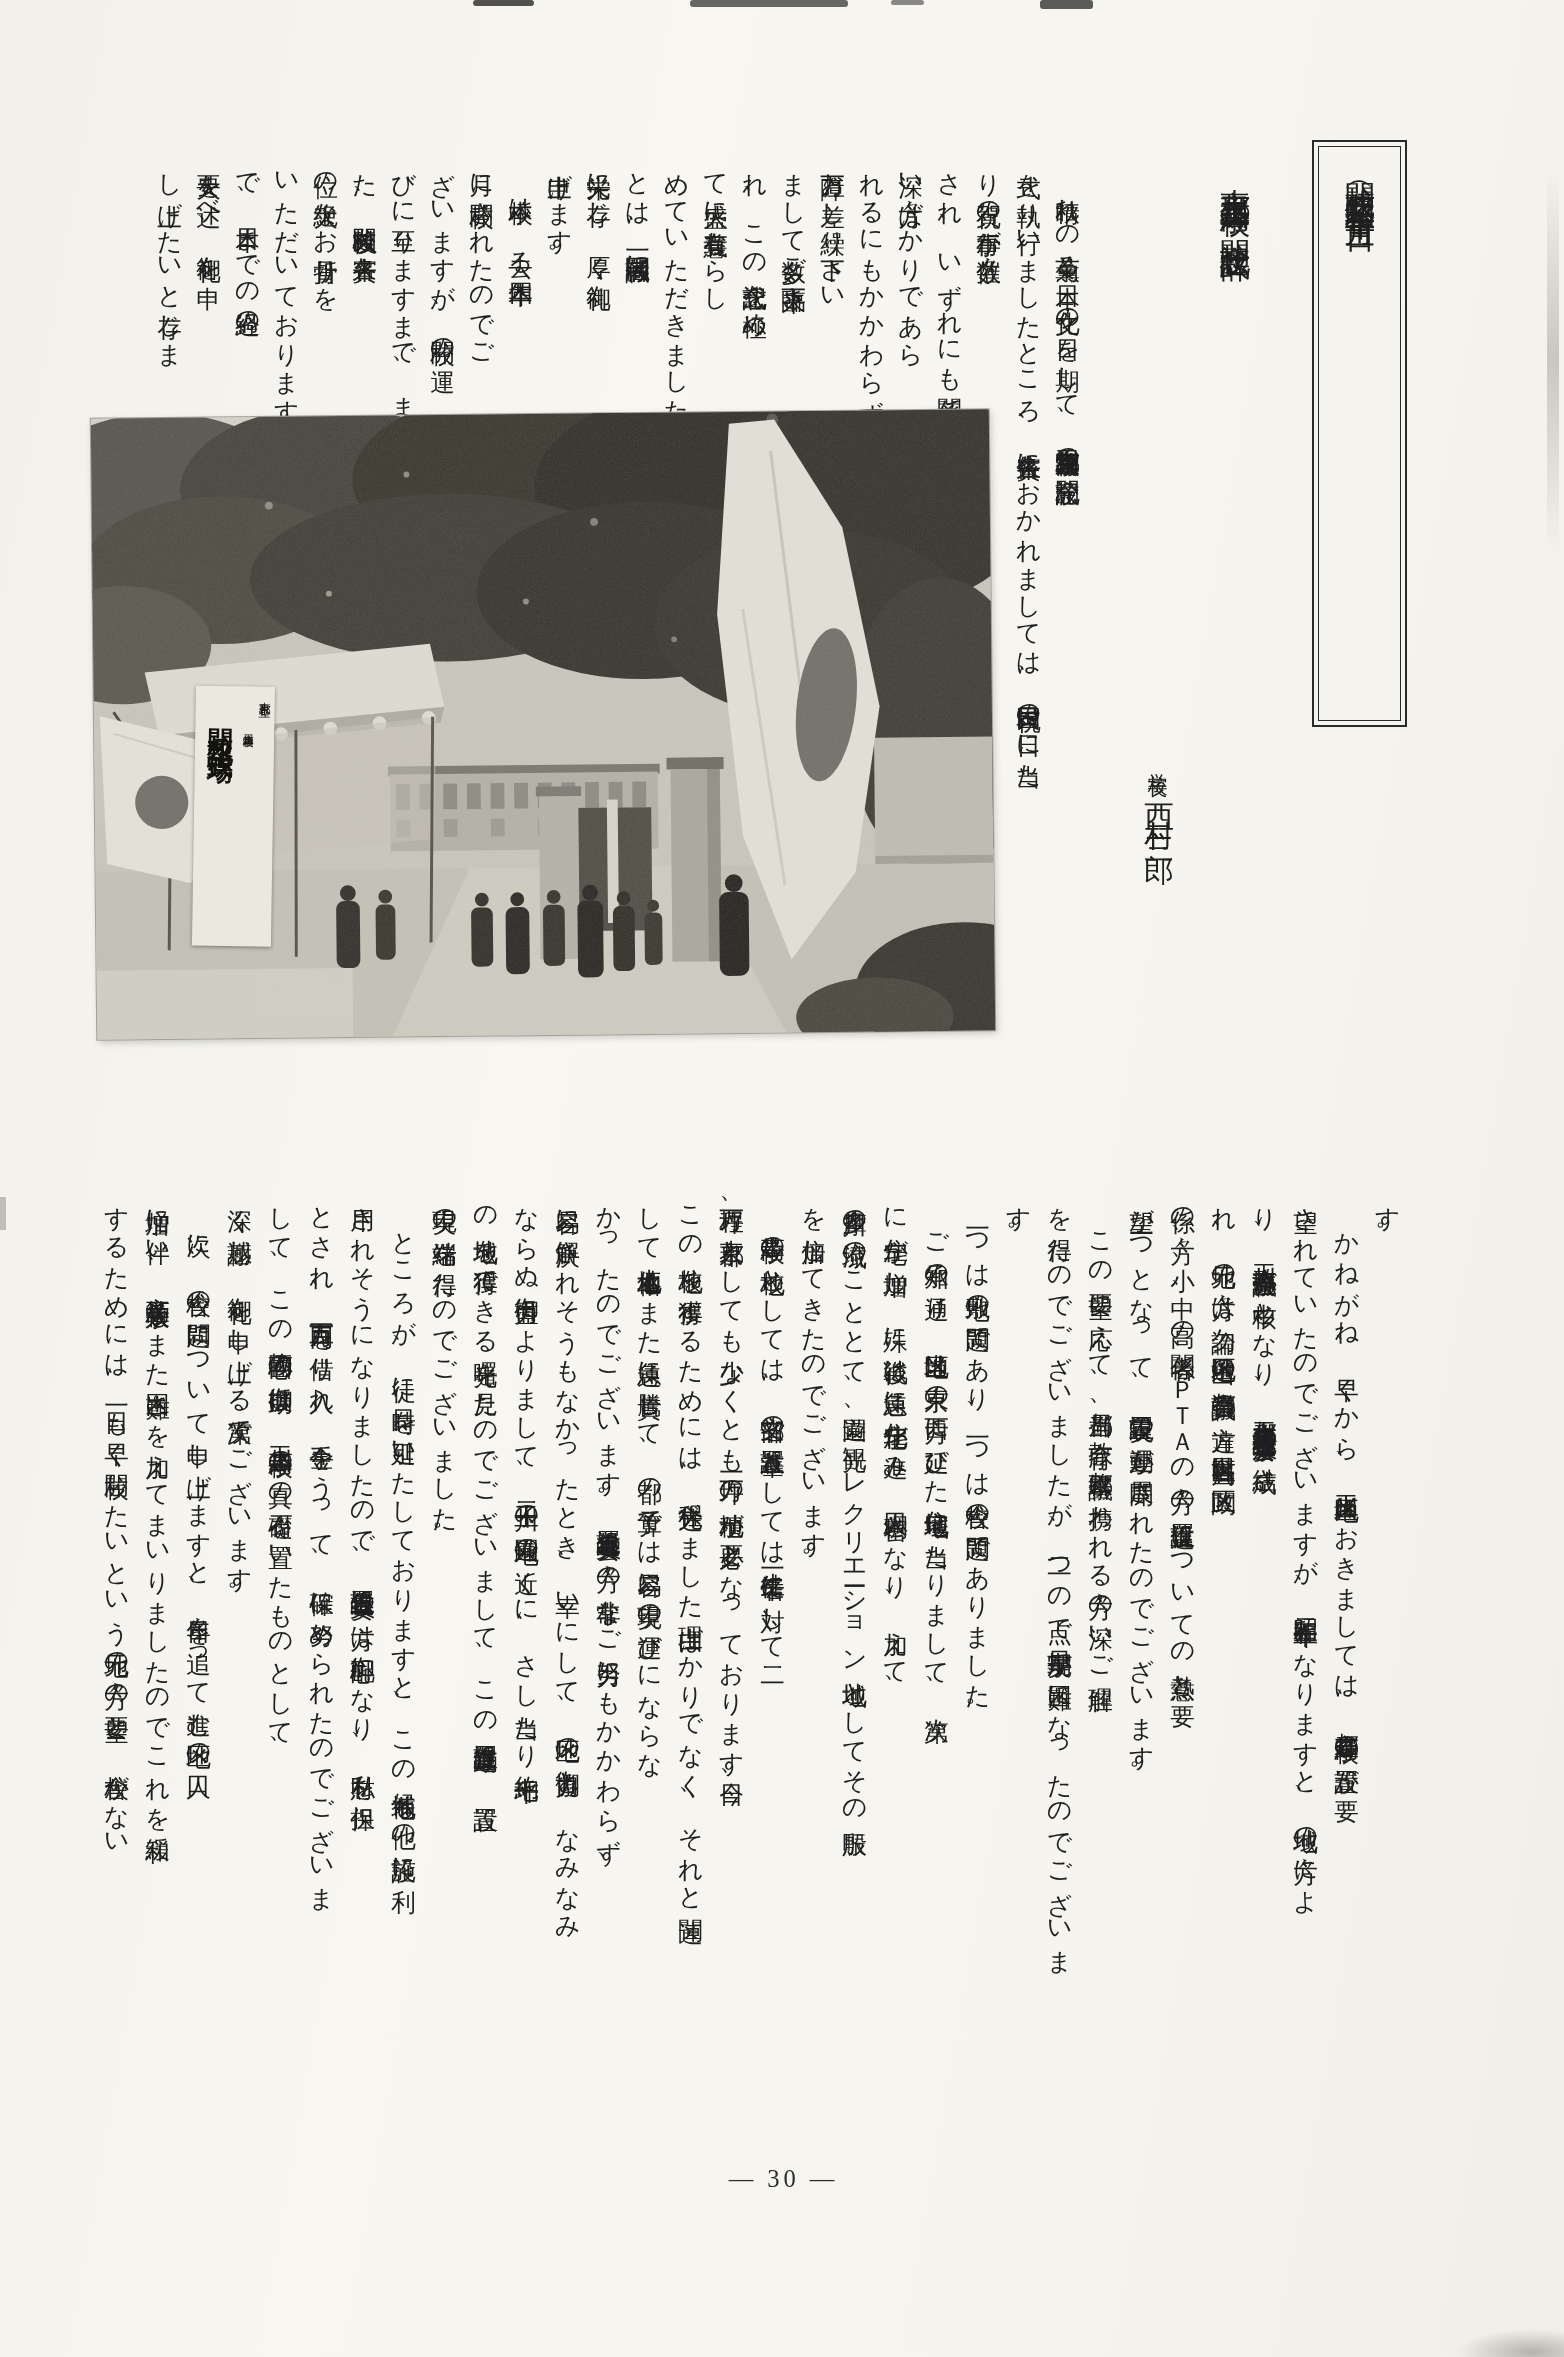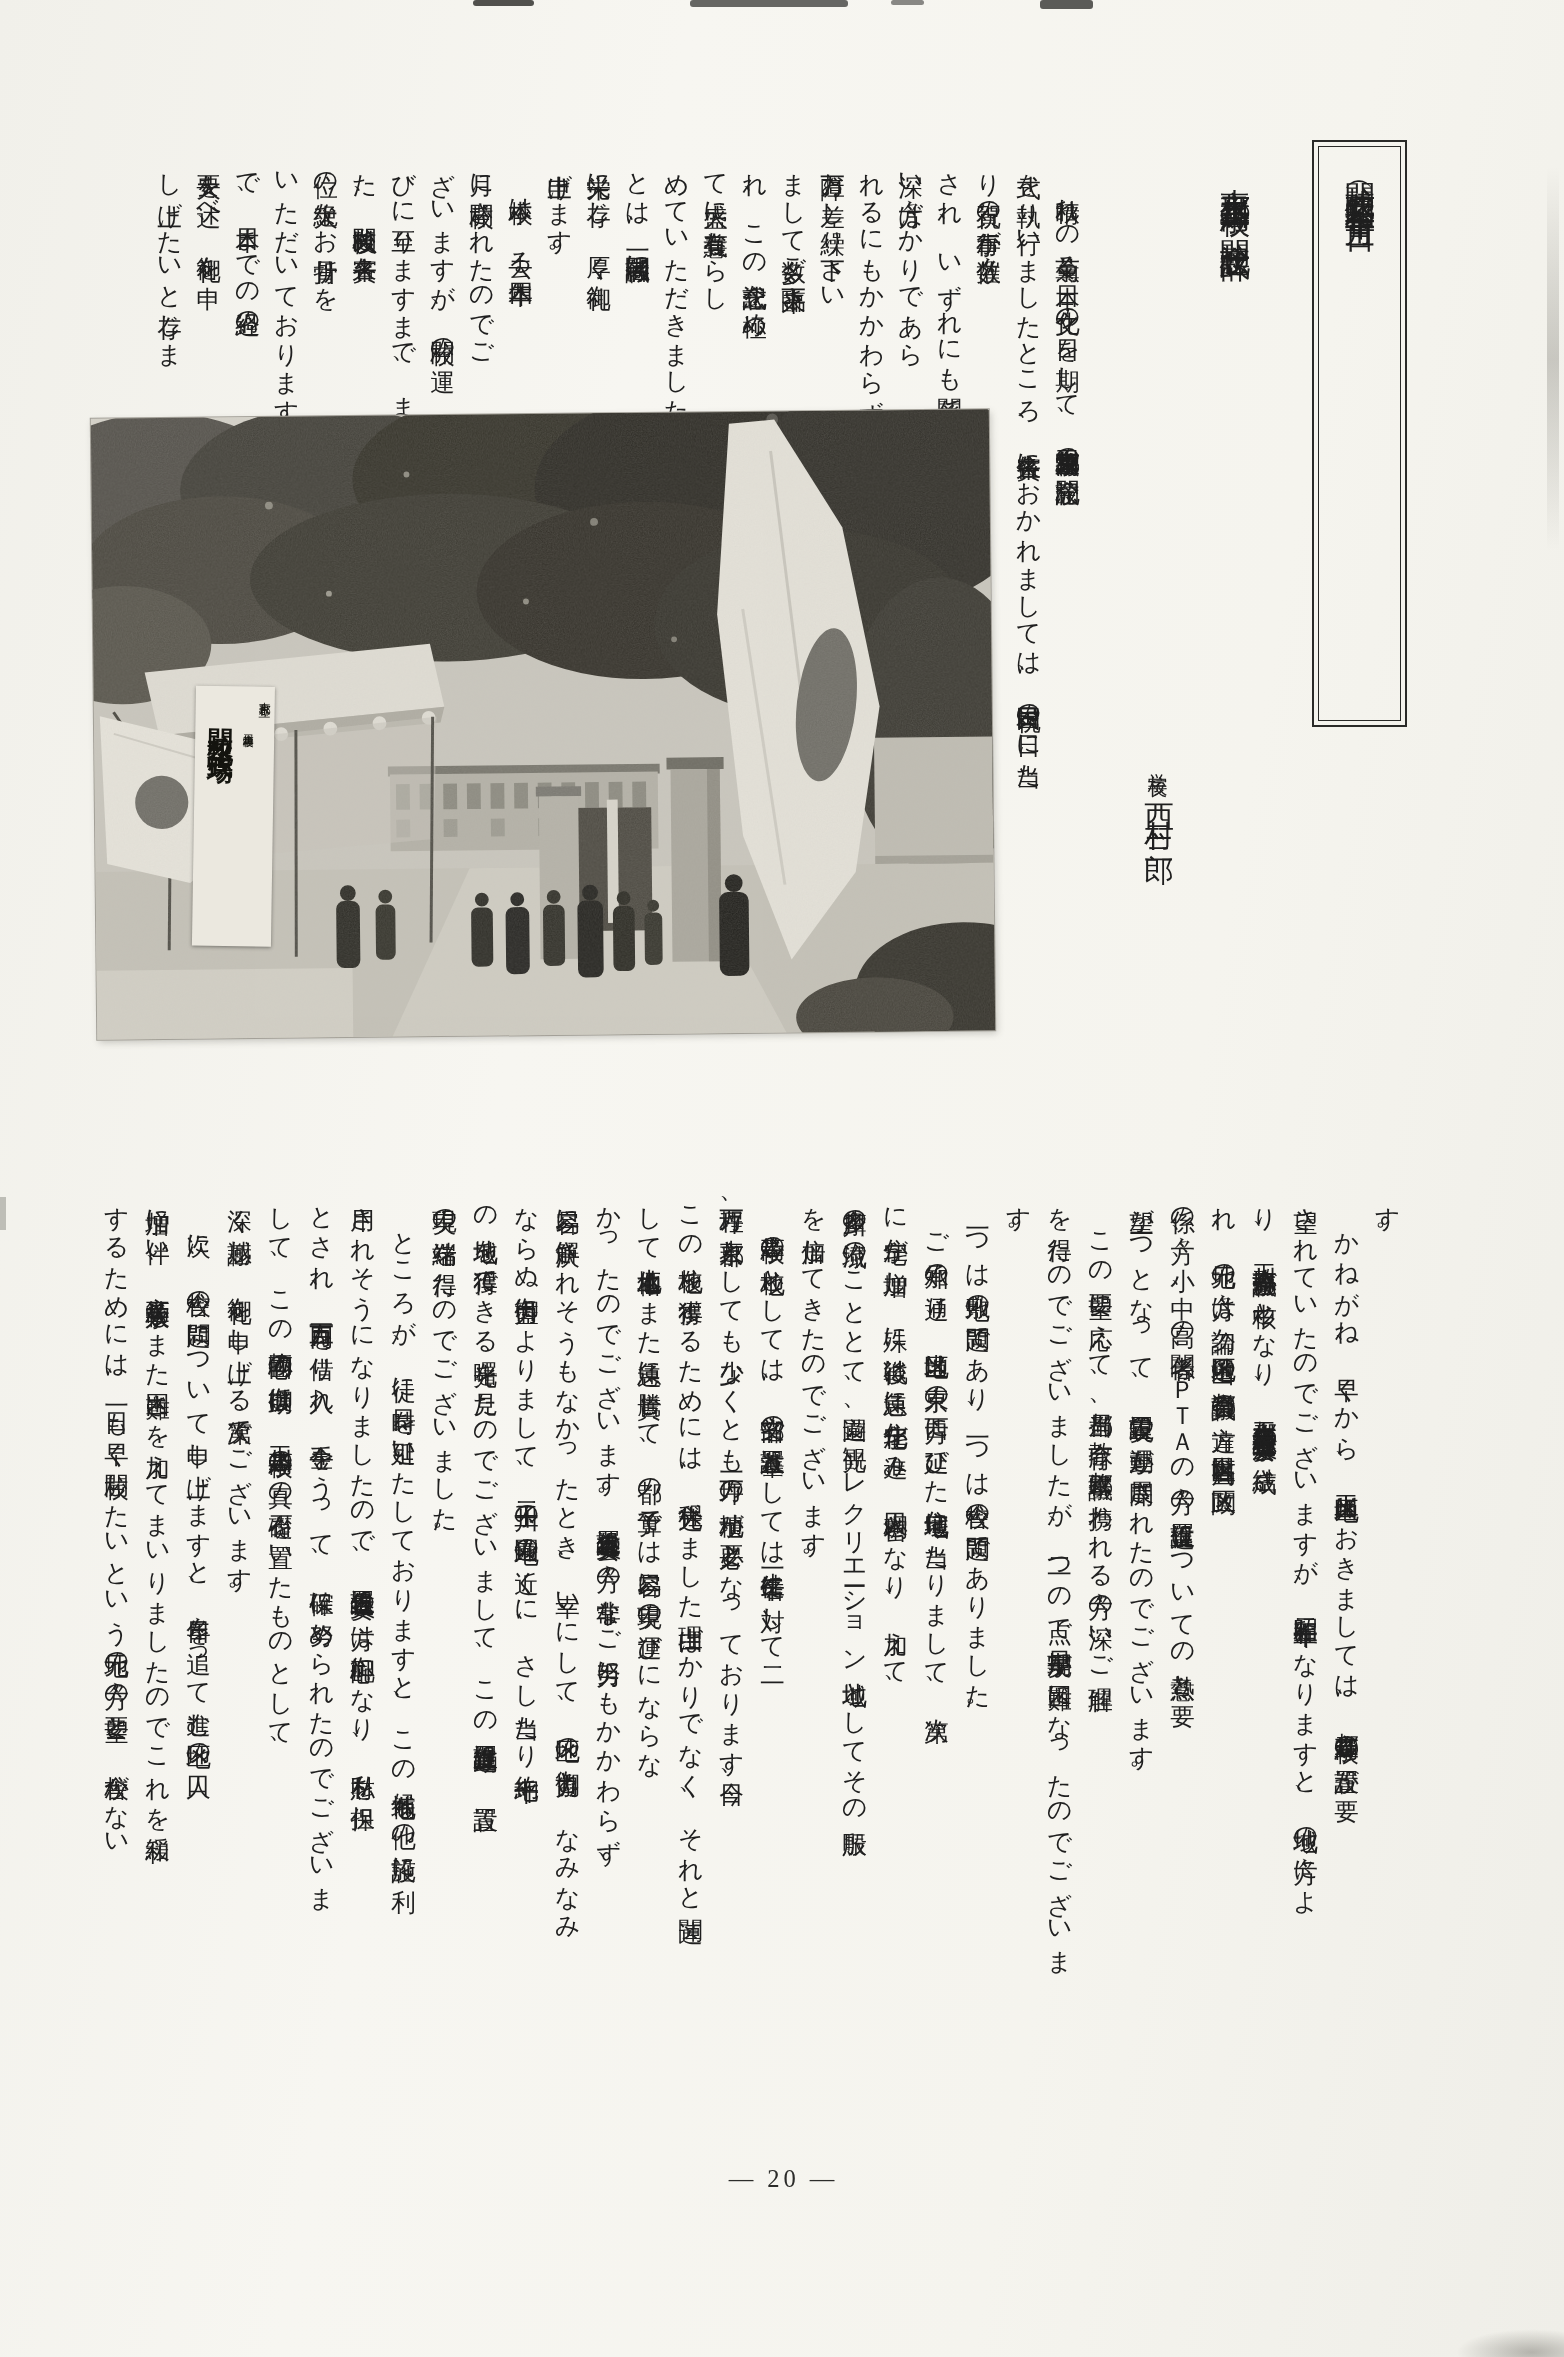--- a/index.html
+++ b/index.html
@@ -313,16 +313,16 @@
       <div class="bcol">　ところが、徒に日時を延引いたしておりますと、この候補地も他の施設に利</div>
       <div class="bcol">用されそうになりましたので、設置促進委員の方は御心配になり、私財を担保</div>
       <div class="bcol">とされ、五百万円を借り入れ、手金をうって、確保に努められたのでございま</div>
       <div class="bcol">して、この物心両面の御援助は、玉川高等学校の真の礎石を置いたものとして、</div>
       <div class="bcol">深く感謝し、御礼を申し上げる次第でございます。</div>
       <div class="bcol">　次に、校舎の問題について申し上げますと、年々日を追って進む地区の人口</div>
       <div class="bcol">増加に伴い、高等学校入学もまた困難さを加えてまいりましたのでこれを緩和</div>
       <div class="bcol">するためには、一日も早く開校したいという地元の方々の要望と、校舎がない</div>
     </div>
 
-  <div class="page-number">— 20 —</div>
+  <div class="page-number">— 30 —</div>
 
 </div>
 
 
 </body></html>

